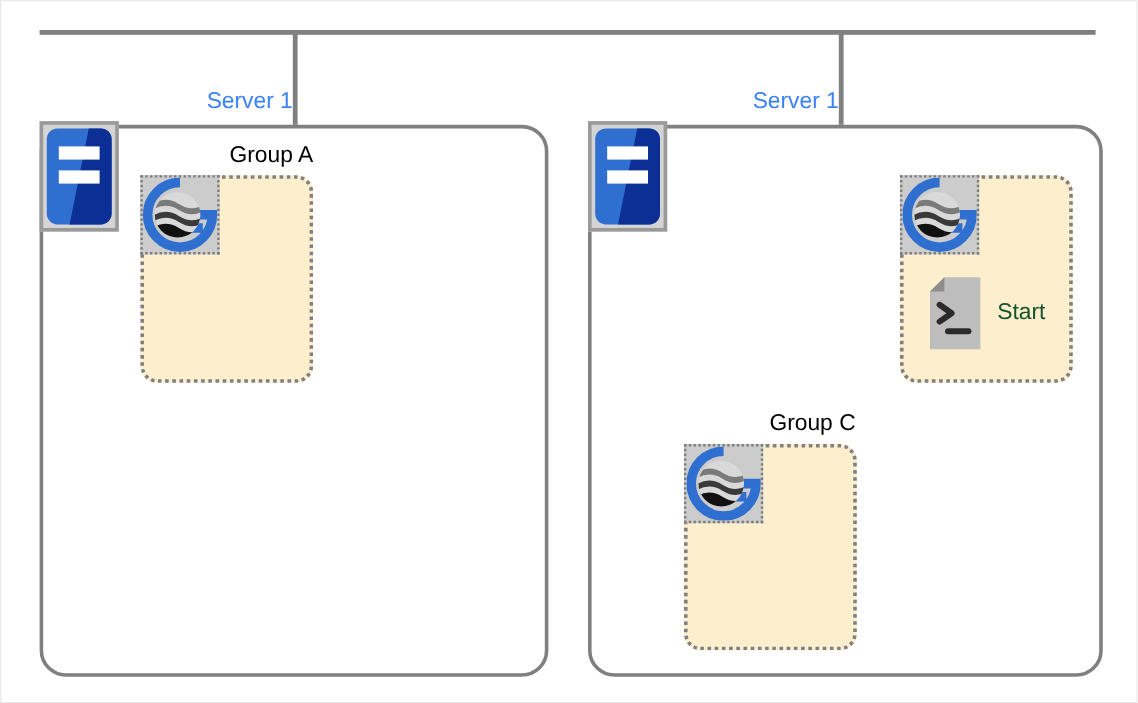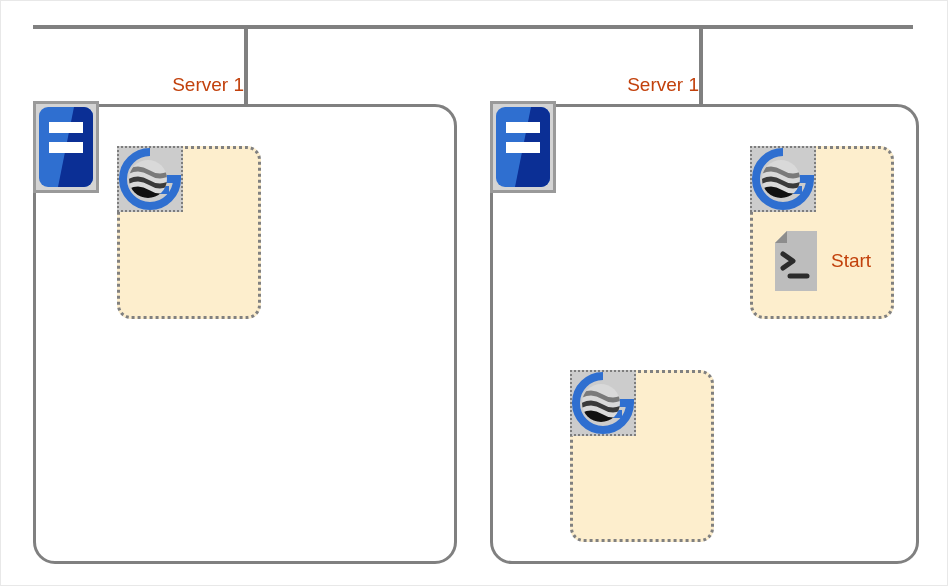--- a/index.html
+++ b/index.html
@@ -29,21 +29,21 @@
   .server-box {
     position: absolute;
     border: 3px solid #808080;
     border-radius: 22px;
     background: transparent;
     box-sizing: border-box;
   }
   .server-label {
     position: absolute;
     font-size: 19px;
-    color: #c2410c;
+    color: #3b82f6;
     white-space: nowrap;
     text-align: right;
   }
 
   
   .server-badge {
     position: absolute;
     width: 66px;
     height: 92px;
     background: #d4d4d4;
@@ -84,21 +84,21 @@
   
   .script-item {
     position: absolute;
     display: flex;
     align-items: center;
     z-index: 4;
   }
   .script-icon { width: 46px; height: 62px; display: block; }
   .script-label {
     font-size: 19px;
-    color: #c2410c;
+    color: #14532d;
     margin-left: 12px;
     white-space: nowrap;
   }
 </style>
 </head>
 <body>
 
 <div id="canvas">
 
   <div class="bus-line" style="left:32px; top:24px; width:880px; height:4px;"></div>
@@ -111,20 +111,21 @@
 
   <div class="server-badge" style="left:32px; top:100px;">
     <svg width="60" height="86" viewBox="0 0 60 86" aria-hidden="true">
       <rect x="3" y="3" width="54" height="80" rx="9" ry="9" fill="#2f6fd0"></rect>
       <path d="M38 3 H48 A9 9 0 0 1 57 12 V74 A9 9 0 0 1 48 83 H22 Z" fill="#0b2f95"></path>
       <rect x="13" y="18" width="34" height="11" fill="#ffffff"></rect>
       <rect x="13" y="38" width="34" height="11" fill="#ffffff"></rect>
     </svg>
   </div>
 
+  <div class="group-label" style="left:60px; top:118px; width:200px;">Group A</div>
 
   <div class="group-box" style="left:116px; top:145px; width:144px; height:173px;"></div>
 
   <div class="node-icon" style="left:116px; top:145px;">
     <svg width="62" height="62" viewBox="0 0 62 62" aria-hidden="true">
       <path d="M31 4 A27 27 0 1 0 31 58 A27 27 0 0 0 58 31 L42 31 L42 42 L50 42" fill="none" stroke="#2f6fd0" stroke-width="8"></path>
       <clipPath id="sphA">
           <circle cx="29" cy="31" r="19"></circle>
         </clipPath>
       <g clip-path="url(#sphA)">
@@ -170,20 +171,21 @@
   <div class="script-item" style="left:772px; top:229px;">
     <svg class="script-icon" viewBox="0 0 46 62" aria-hidden="true">
       <path d="M14 1 H44 V61 H2 V13 Z" fill="#bdbdbd"></path>
       <path d="M14 1 L2 13 H14 Z" fill="#8d8d8d"></path>
       <path d="M10 24 L20 31 L10 38" fill="none" stroke="#2b2b2b" stroke-width="5" stroke-linecap="round" stroke-linejoin="round"></path>
       <line x1="17" y1="46" x2="34" y2="46" stroke="#2b2b2b" stroke-width="5" stroke-linecap="round"></line>
     </svg>
     <span class="script-label">Start</span>
   </div>
 
+  <div class="group-label" style="left:512px; top:341px; width:200px;">Group C</div>
 
   <div class="group-box" style="left:569px; top:369px; width:144px; height:172px;"></div>
 
   <div class="node-icon" style="left:569px; top:369px;">
     <svg width="62" height="62" viewBox="0 0 62 62" aria-hidden="true">
       <path d="M31 4 A27 27 0 1 0 31 58 A27 27 0 0 0 58 31 L42 31 L42 42 L50 42" fill="none" stroke="#2f6fd0" stroke-width="8"></path>
       <clipPath id="sphC">
           <circle cx="29" cy="31" r="19"></circle>
         </clipPath>
       <g clip-path="url(#sphC)">

